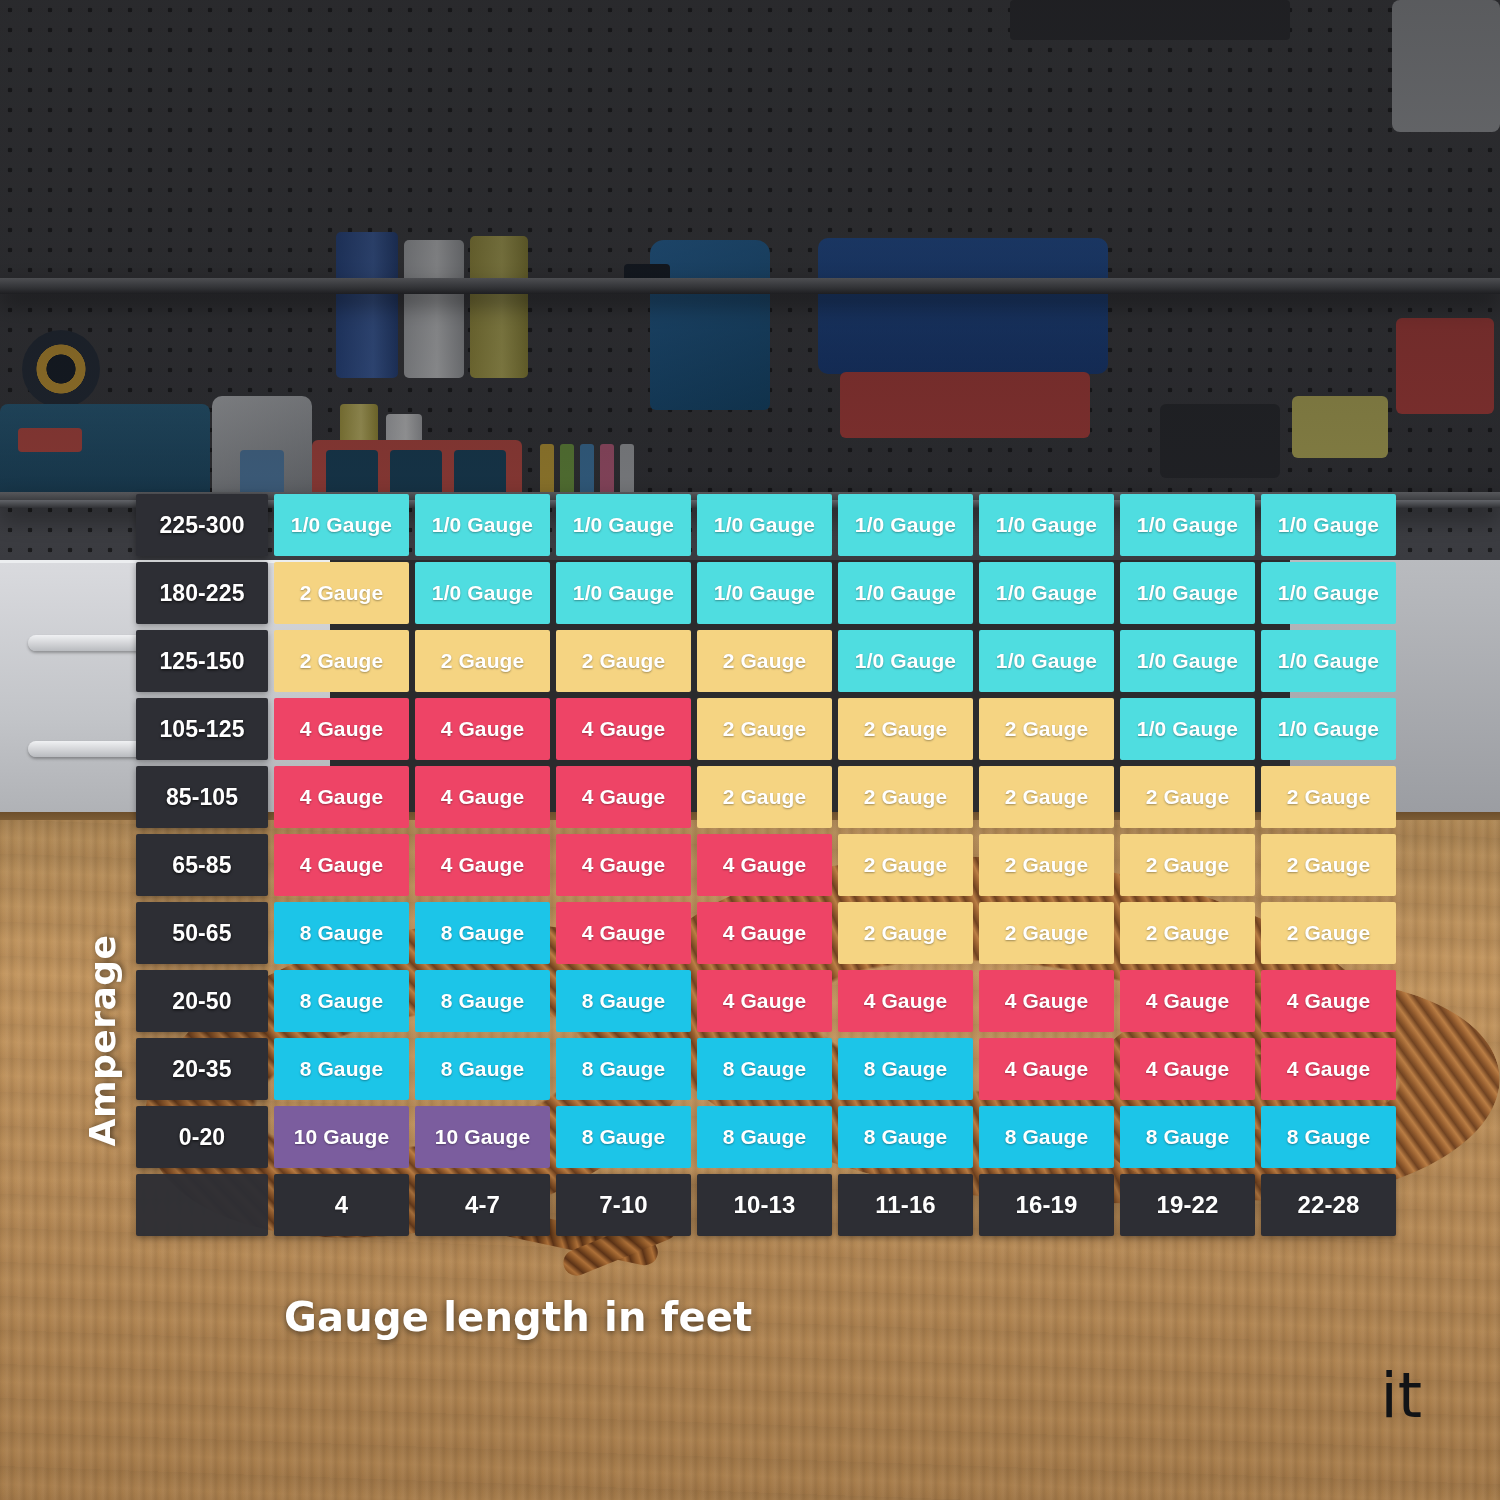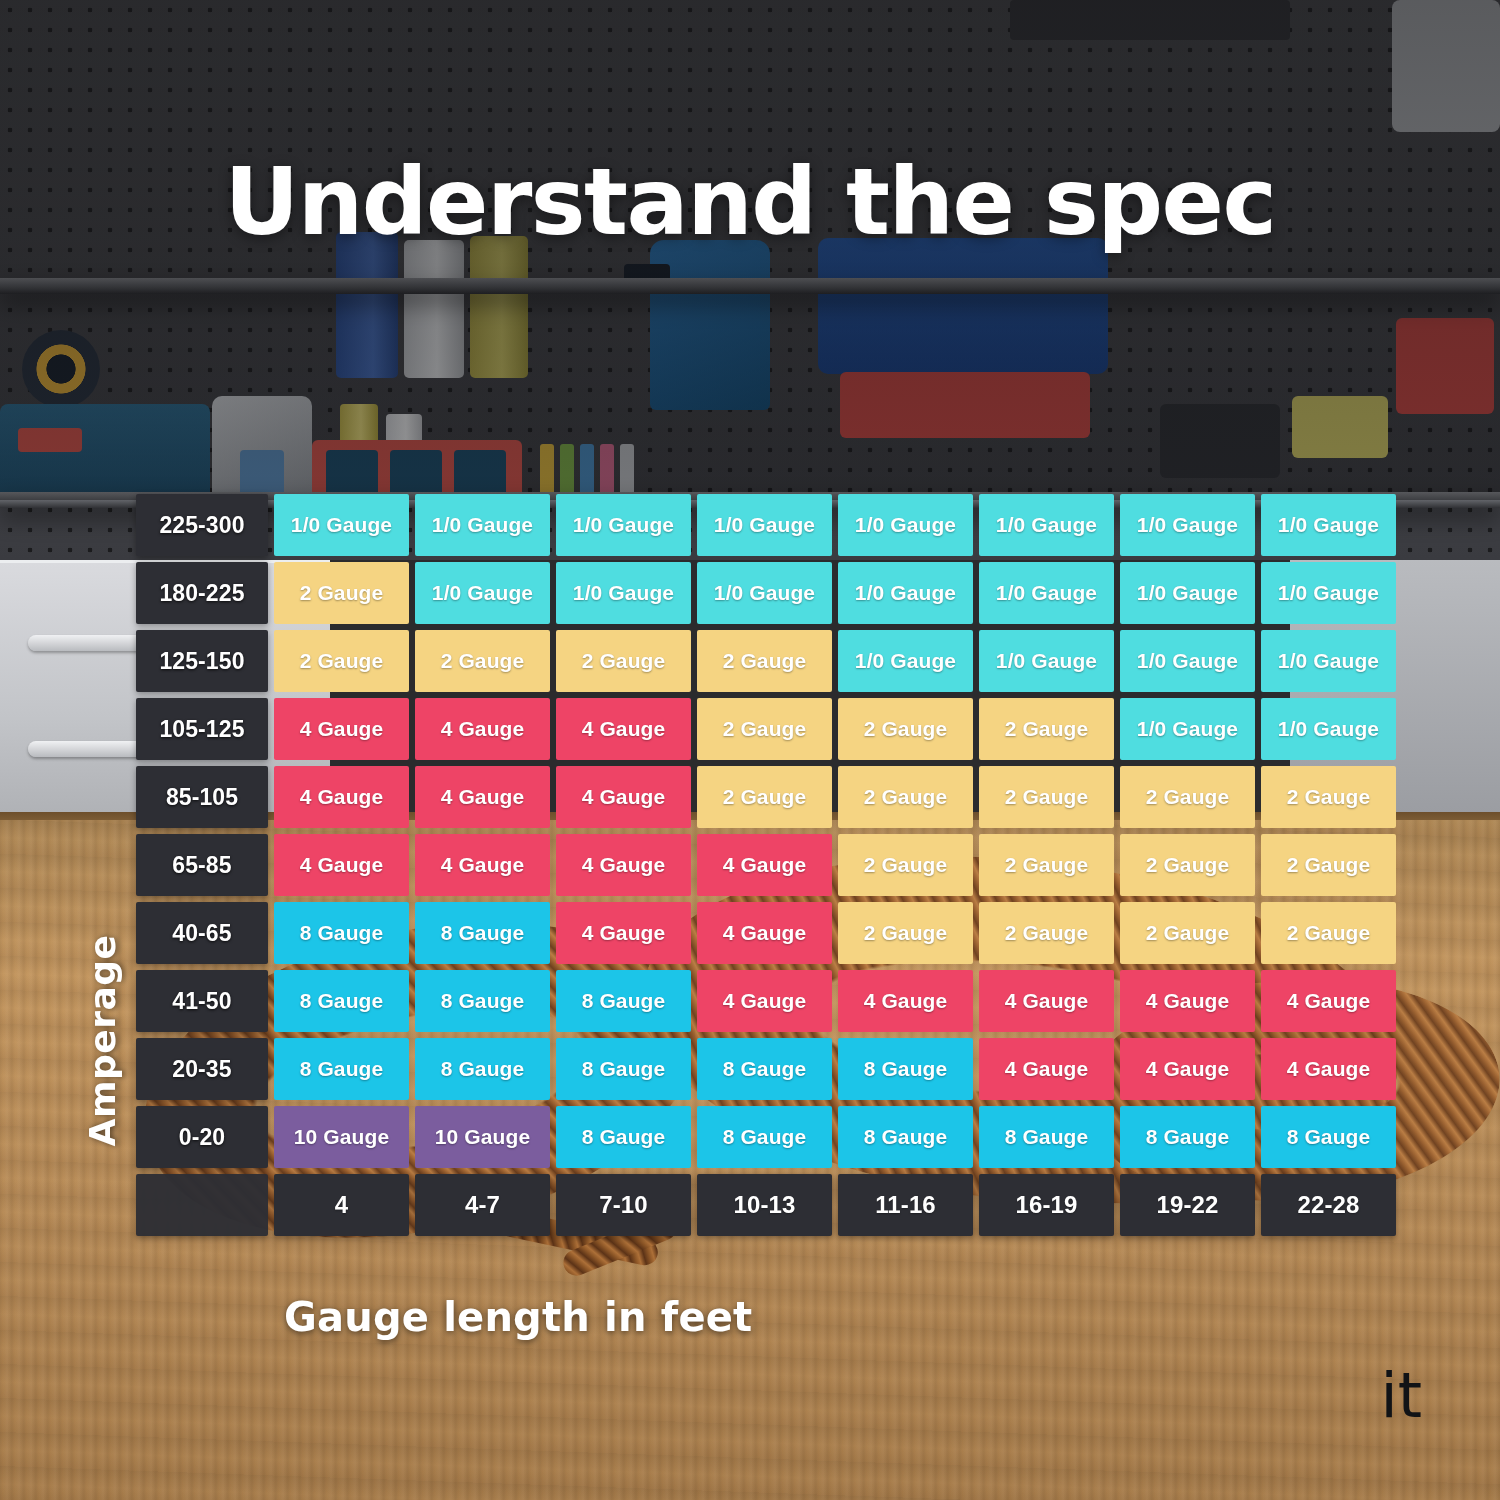--- a/index.html
+++ b/index.html
@@ -240,21 +240,20 @@
   <div class="rope r1"></div>
   <div class="rope r2"></div>
   <div class="rope r3"></div>
   <div class="rope-tail a"></div>
   <div class="rope-tail b"></div>
 
   <div class="dim-top"></div>
 </div>
 
 <div class="headline">
-  <span class="l">Understand the spec</span>
 </div>
 
 <div class="chart" id="chart">
     <div class="grid-row">
       <div class="cell rowhead">225-300</div>
       <div class="cell data" style="background: rgb(79, 221, 224);">1/0 Gauge</div>
       <div class="cell data" style="background: rgb(79, 221, 224);">1/0 Gauge</div>
       <div class="cell data" style="background: rgb(79, 221, 224);">1/0 Gauge</div>
       <div class="cell data" style="background: rgb(79, 221, 224);">1/0 Gauge</div>
       <div class="cell data" style="background: rgb(79, 221, 224);">1/0 Gauge</div>
@@ -311,32 +310,32 @@
       <div class="cell data" style="background: rgb(238, 68, 102);">4 Gauge</div>
       <div class="cell data" style="background: rgb(238, 68, 102);">4 Gauge</div>
       <div class="cell data" style="background: rgb(238, 68, 102);">4 Gauge</div>
       <div class="cell data" style="background: rgb(238, 68, 102);">4 Gauge</div>
       <div class="cell data" style="background: rgb(245, 212, 130);">2 Gauge</div>
       <div class="cell data" style="background: rgb(245, 212, 130);">2 Gauge</div>
       <div class="cell data" style="background: rgb(245, 212, 130);">2 Gauge</div>
       <div class="cell data" style="background: rgb(245, 212, 130);">2 Gauge</div>
     </div>
     <div class="grid-row">
-      <div class="cell rowhead">40-65</div>
-      <div class="cell data" style="background: rgb(28, 197, 232);">8 Gauge</div>
-      <div class="cell data" style="background: rgb(28, 197, 232);">8 Gauge</div>
-      <div class="cell data" style="background: rgb(238, 68, 102);">4 Gauge</div>
-      <div class="cell data" style="background: rgb(238, 68, 102);">4 Gauge</div>
-      <div class="cell data" style="background: rgb(245, 212, 130);">2 Gauge</div>
-      <div class="cell data" style="background: rgb(245, 212, 130);">2 Gauge</div>
-      <div class="cell data" style="background: rgb(245, 212, 130);">2 Gauge</div>
-      <div class="cell data" style="background: rgb(245, 212, 130);">2 Gauge</div>
-    </div>
-    <div class="grid-row">
-      <div class="cell rowhead">41-50</div>
+      <div class="cell rowhead">50-65</div>
+      <div class="cell data" style="background: rgb(28, 197, 232);">8 Gauge</div>
+      <div class="cell data" style="background: rgb(28, 197, 232);">8 Gauge</div>
+      <div class="cell data" style="background: rgb(238, 68, 102);">4 Gauge</div>
+      <div class="cell data" style="background: rgb(238, 68, 102);">4 Gauge</div>
+      <div class="cell data" style="background: rgb(245, 212, 130);">2 Gauge</div>
+      <div class="cell data" style="background: rgb(245, 212, 130);">2 Gauge</div>
+      <div class="cell data" style="background: rgb(245, 212, 130);">2 Gauge</div>
+      <div class="cell data" style="background: rgb(245, 212, 130);">2 Gauge</div>
+    </div>
+    <div class="grid-row">
+      <div class="cell rowhead">20-50</div>
       <div class="cell data" style="background: rgb(28, 197, 232);">8 Gauge</div>
       <div class="cell data" style="background: rgb(28, 197, 232);">8 Gauge</div>
       <div class="cell data" style="background: rgb(28, 197, 232);">8 Gauge</div>
       <div class="cell data" style="background: rgb(238, 68, 102);">4 Gauge</div>
       <div class="cell data" style="background: rgb(238, 68, 102);">4 Gauge</div>
       <div class="cell data" style="background: rgb(238, 68, 102);">4 Gauge</div>
       <div class="cell data" style="background: rgb(238, 68, 102);">4 Gauge</div>
       <div class="cell data" style="background: rgb(238, 68, 102);">4 Gauge</div>
     </div>
     <div class="grid-row">

